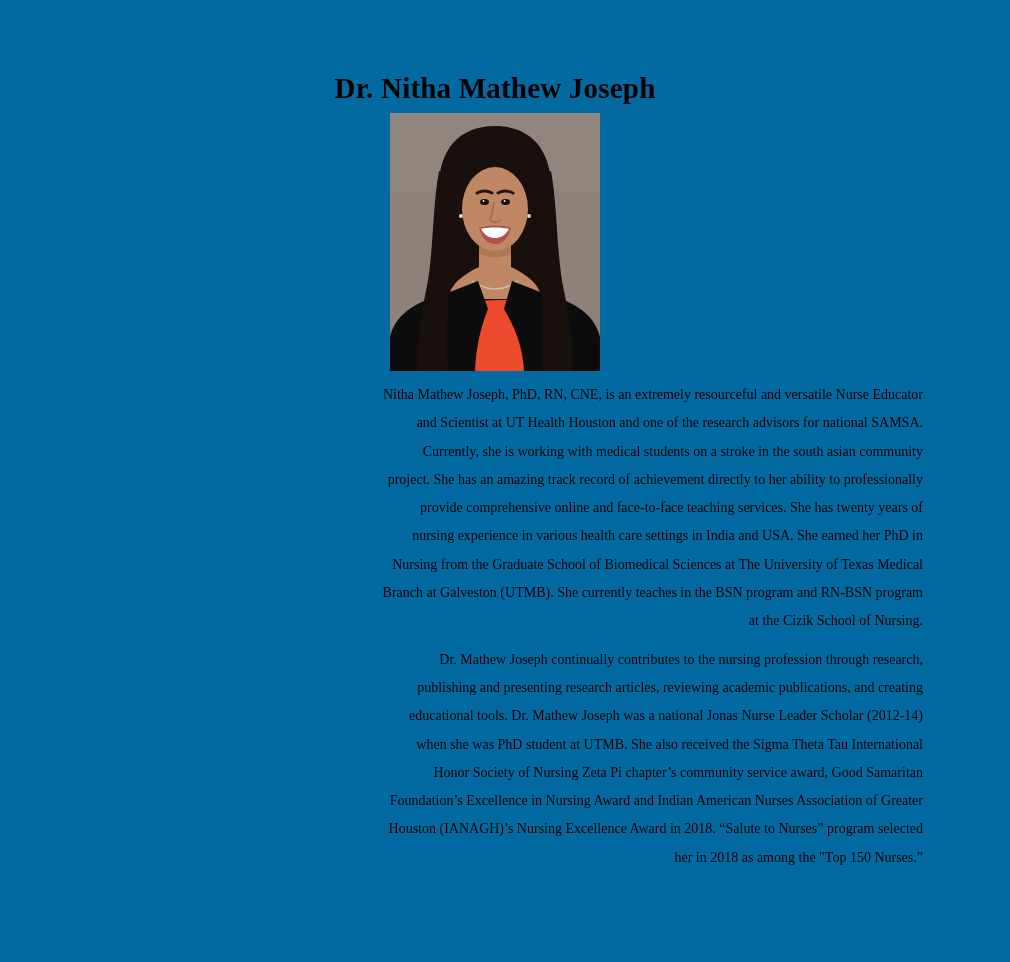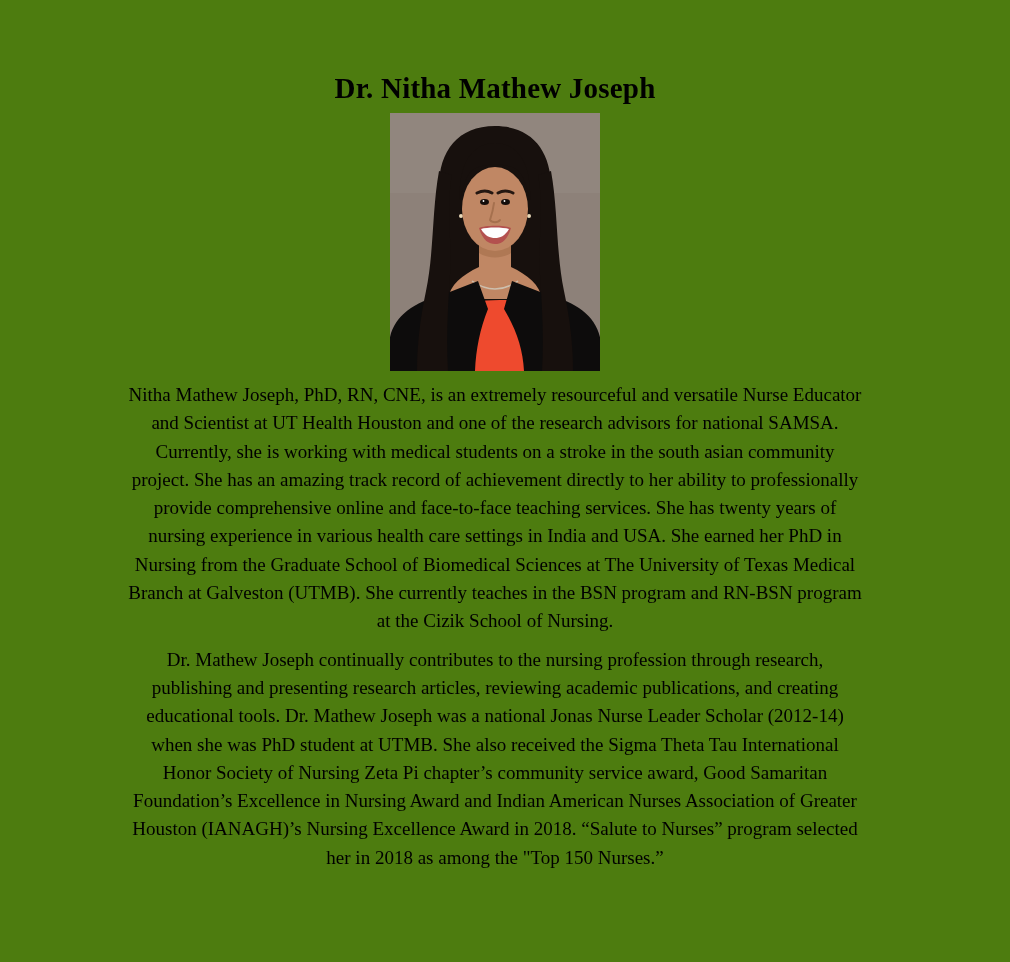--- a/index.html
+++ b/index.html
@@ -1,20 +1,20 @@
 <!DOCTYPE html>
 <html><head>
 <meta charset="utf-8">
 <style>
   html, body { margin: 0; padding: 0; background: #ffffff; }
   .page {
     position: relative;
     width: 1010px;
     height: 962px;
-    background: #4d7c0f;
+    background: #0369a1;
     color: #000000;
     font-family: "Liberation Serif", "DejaVu Serif", serif;
     overflow: hidden;
   }
   .content {
     position: absolute;
     left: 67px;
     top: 0;
     width: 856px;
     text-align: center;
@@ -28,23 +28,24 @@
   }
   figure.photo {
     margin: 8px auto 0 auto;
     width: 210px;
     height: 258px;
     padding: 0;
   }
   figure.photo svg { display: block; }
   p.bio {
     margin: 10px 0 0 0;
-    font-size: 19px;
+    font-size: 14px;
     line-height: 28.3px;
     white-space: pre-line; 
+    text-align: right;
   }
   p.bio + p.bio { }
 </style>
 </head>
 <body>
 
 <div class="page">
   <div class="content">
 
     <h1 class="title">Dr. Nitha Mathew Joseph</h1>

